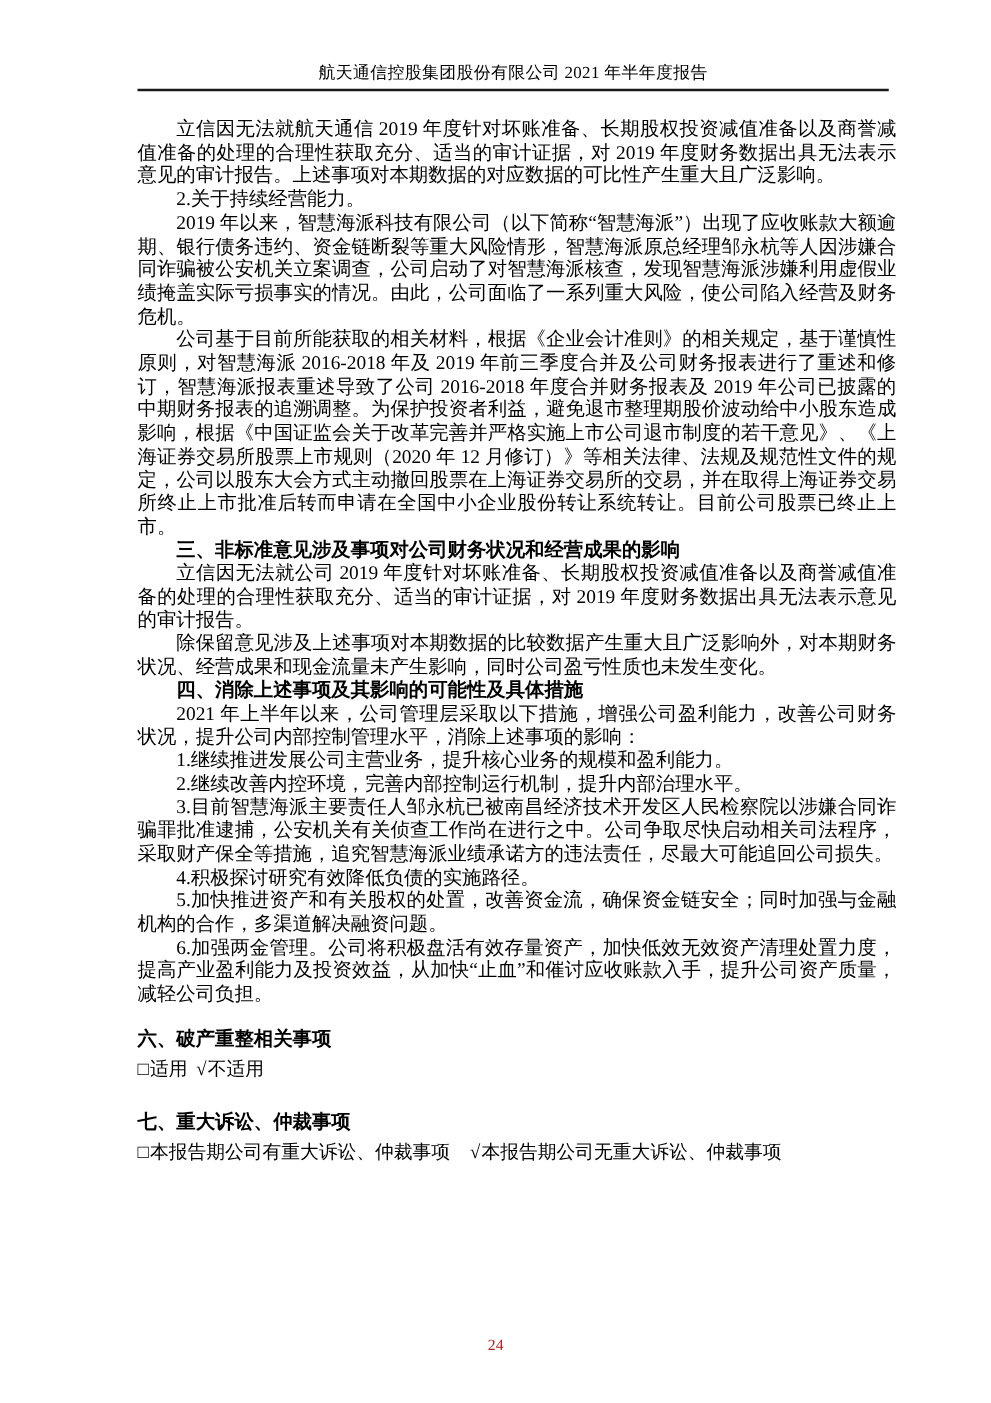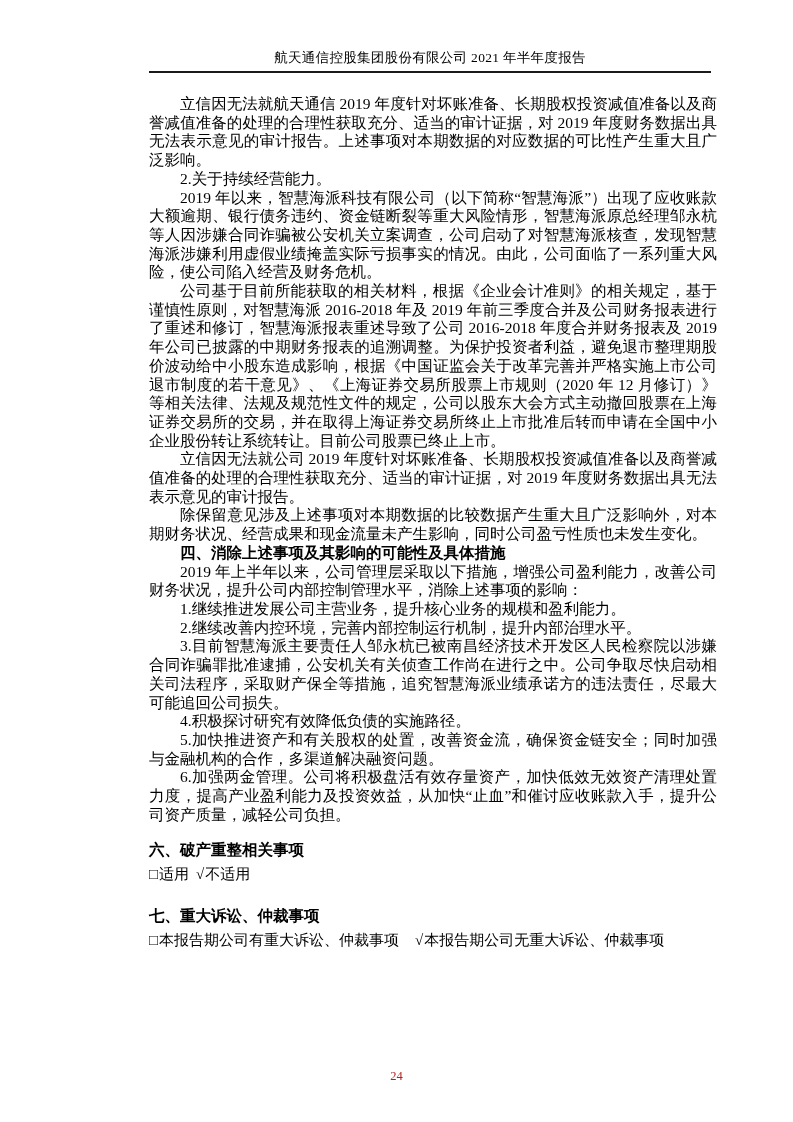--- a/index.html
+++ b/index.html
@@ -9,21 +9,20 @@
   }
   .page {
     position: relative;
     width: 793px;
     height: 1122px;
     background: #ffffff;
     color: #000000;
     font-family: "Liberation Serif", "DejaVu Serif", serif;
     overflow: hidden;
     box-sizing: border-box;
-    padding-left: 39px;
   }
   .page-header {
     margin: 0 82px 0 110px;
     padding-top: 50px;
     padding-bottom: 5px;
     border-bottom: 2px solid #1a1a1a;
   }
   .header-title {
     text-align: center;
     font-size: 13.5px;
@@ -91,24 +90,25 @@
 
   <div class="page-header">
     <div class="header-title">航天通信控股集团股份有限公司 2021 年半年度报告</div>
   </div>
 
   <div class="content">
     <p class="para">立信因无法就航天通信 2019 年度针对坏账准备、长期股权投资减值准备以及商誉减值准备的处理的合理性获取充分、适当的审计证据，对 2019 年度财务数据出具无法表示意见的审计报告。上述事项对本期数据的对应数据的可比性产生重大且广泛影响。</p>
     <p class="para">2.关于持续经营能力。</p>
     <p class="para">2019 年以来，智慧海派科技有限公司（以下简称“智慧海派”）出现了应收账款大额逾期、银行债务违约、资金链断裂等重大风险情形，智慧海派原总经理邹永杭等人因涉嫌合同诈骗被公安机关立案调查，公司启动了对智慧海派核查，发现智慧海派涉嫌利用虚假业绩掩盖实际亏损事实的情况。由此，公司面临了一系列重大风险，使公司陷入经营及财务危机。</p>
     <p class="para">公司基于目前所能获取的相关材料，根据《企业会计准则》的相关规定，基于谨慎性原则，对智慧海派 2016-2018 年及 2019 年前三季度合并及公司财务报表进行了重述和修订，智慧海派报表重述导致了公司 2016-2018 年度合并财务报表及 2019 年公司已披露的中期财务报表的追溯调整。为保护投资者利益，避免退市整理期股价波动给中小股东造成影响，根据《中国证监会关于改革完善并严格实施上市公司退市制度的若干意见》、《上海证券交易所股票上市规则（2020 年 12 月修订）》等相关法律、法规及规范性文件的规定，公司以股东大会方式主动撤回股票在上海证券交易所的交易，并在取得上海证券交易所终止上市批准后转而申请在全国中小企业股份转让系统转让。目前公司股票已终止上市。</p>
+    <p class="heading-indent">三、非标准意见涉及事项对公司财务状况和经营成果的影响</p>
     <p class="para">立信因无法就公司 2019 年度针对坏账准备、长期股权投资减值准备以及商誉减值准备的处理的合理性获取充分、适当的审计证据，对 2019 年度财务数据出具无法表示意见的审计报告。</p>
     <p class="para">除保留意见涉及上述事项对本期数据的比较数据产生重大且广泛影响外，对本期财务状况、经营成果和现金流量未产生影响，同时公司盈亏性质也未发生变化。</p>
     <p class="heading-indent">四、消除上述事项及其影响的可能性及具体措施</p>
-    <p class="para">2019 年上半年以来，公司管理层采取以下措施，增强公司盈利能力，改善公司财务状况，提升公司内部控制管理水平，消除上述事项的影响：</p>
+    <p class="para">2021 年上半年以来，公司管理层采取以下措施，增强公司盈利能力，改善公司财务状况，提升公司内部控制管理水平，消除上述事项的影响：</p>
     <p class="para">1.继续推进发展公司主营业务，提升核心业务的规模和盈利能力。</p>
     <p class="para">2.继续改善内控环境，完善内部控制运行机制，提升内部治理水平。</p>
     <p class="para">3.目前智慧海派主要责任人邹永杭已被南昌经济技术开发区人民检察院以涉嫌合同诈骗罪批准逮捕，公安机关有关侦查工作尚在进行之中。公司争取尽快启动相关司法程序，采取财产保全等措施，追究智慧海派业绩承诺方的违法责任，尽最大可能追回公司损失。</p>
     <p class="para">4.积极探讨研究有效降低负债的实施路径。</p>
     <p class="para">5.加快推进资产和有关股权的处置，改善资金流，确保资金链安全；同时加强与金融机构的合作，多渠道解决融资问题。</p>
     <p class="para">6.加强两金管理。公司将积极盘活有效存量资产，加快低效无效资产清理处置力度，提高产业盈利能力及投资效益，从加快“止血”和催讨应收账款入手，提升公司资产质量，减轻公司负担。</p>
   </div>
 
   <div class="sections">
     <p class="section-heading first">六、破产重整相关事项</p>

